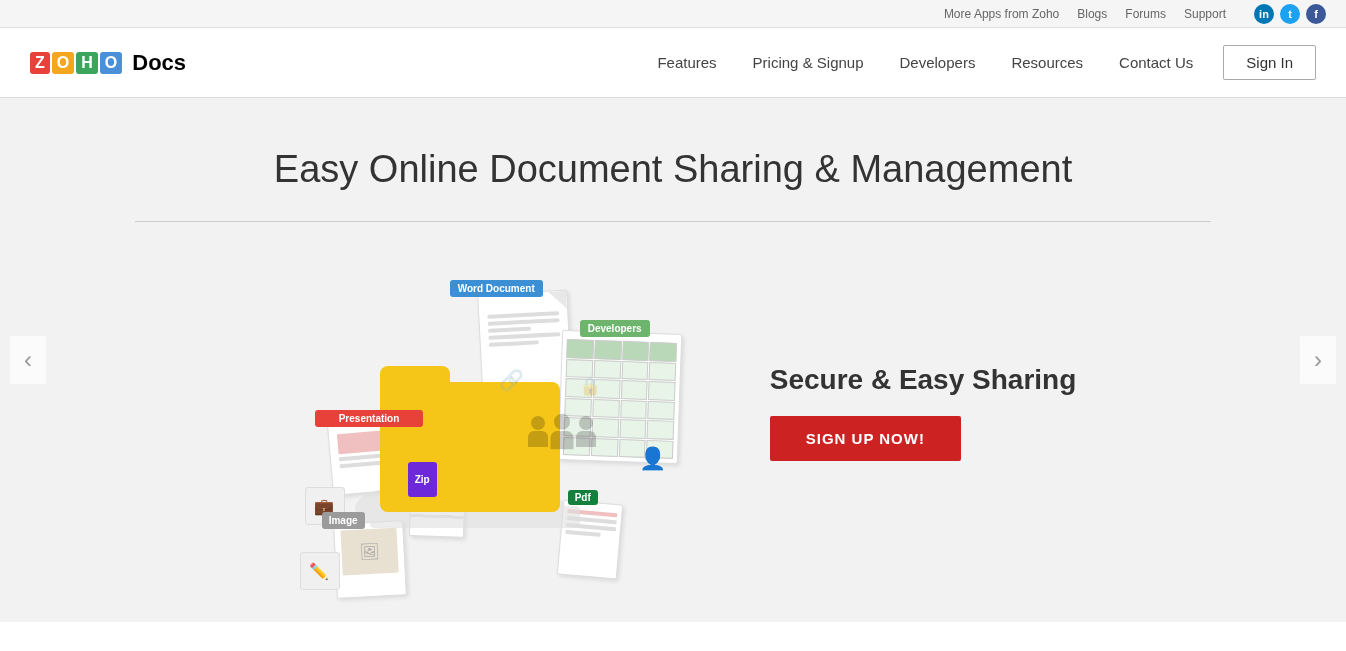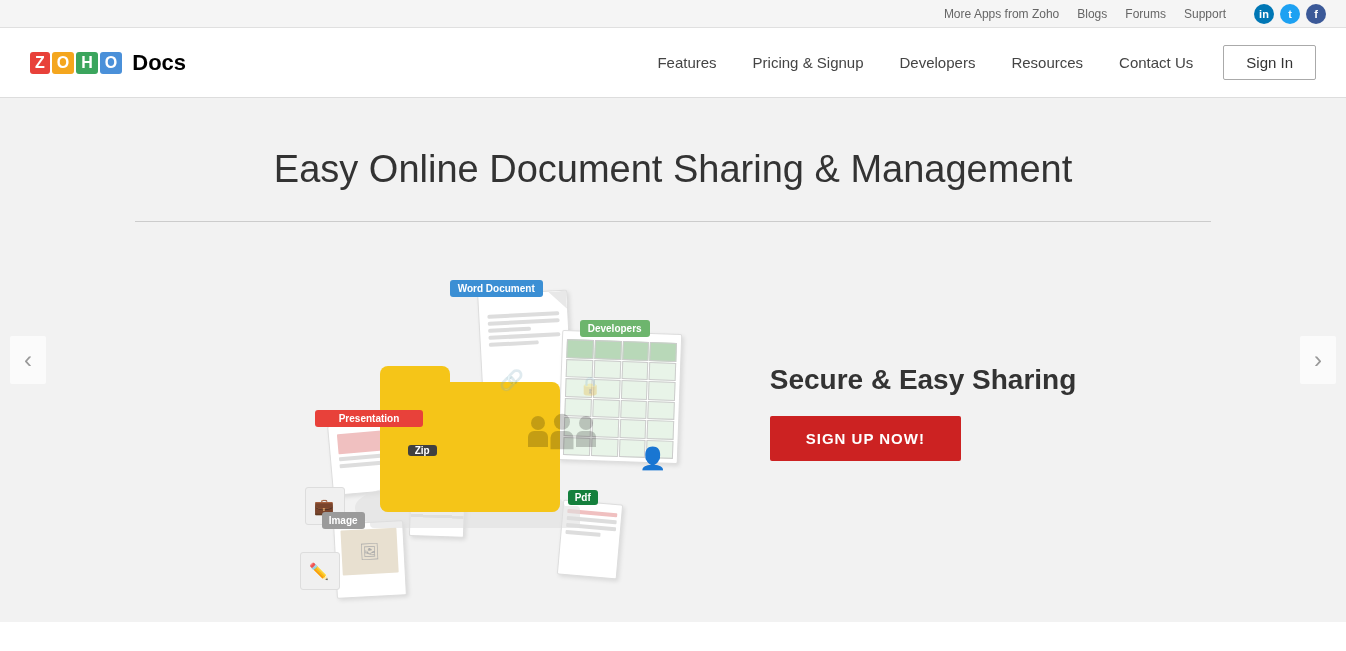--- a/index.html
+++ b/index.html
@@ -324,27 +324,27 @@
       box-shadow: 2px 2px 4px rgba(0,0,0,0.1);
       display: flex;
       flex-direction: column;
       align-items: center;
       justify-content: center;
       overflow: hidden;
     }
     .zip-stripe { width: 100%; height: 6px; background: repeating-linear-gradient(0deg, #ddd 0px, #ddd 3px, #fff 3px, #fff 6px); }
     .tag-zip {
       position: absolute;
-      top: 183px;
+      top: 200px;
       left: 138px;
-      background: #404040;
+      background: #6d28d9;
       color: #fff;
       font-size: 10px;
       font-weight: bold;
-      padding: 0 7px;
+      padding: 12px 7px;
       border-radius: 3px;
       white-space: nowrap;
       z-index: 5;
     }
 
     .doc-image {
       position: absolute;
       top: 260px;
       left: 65px;
       width: 70px;

